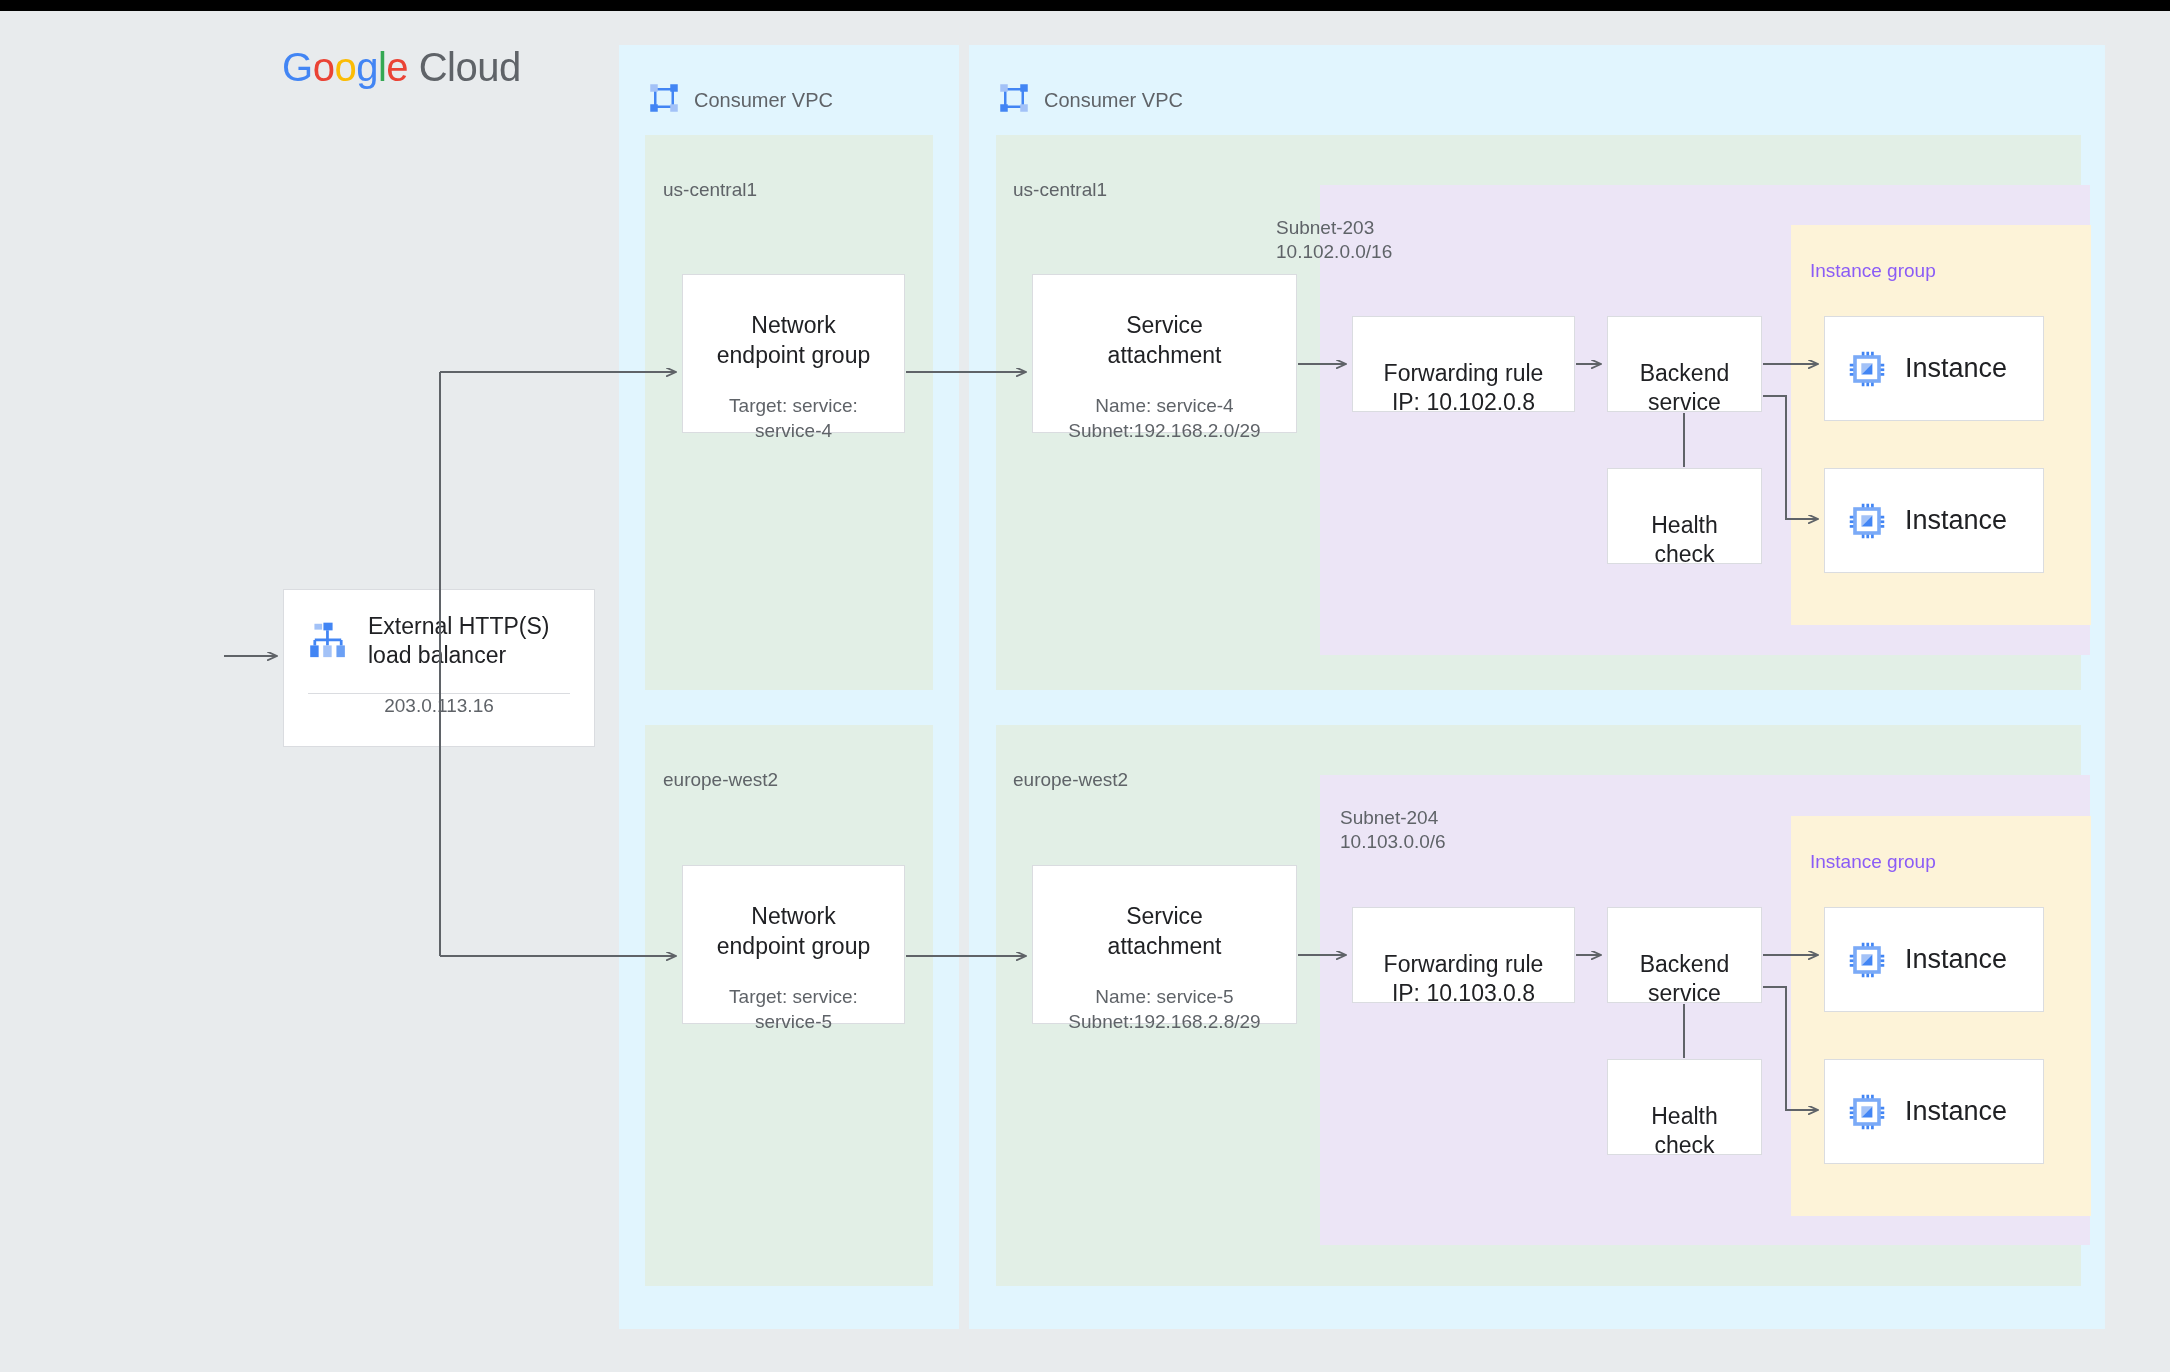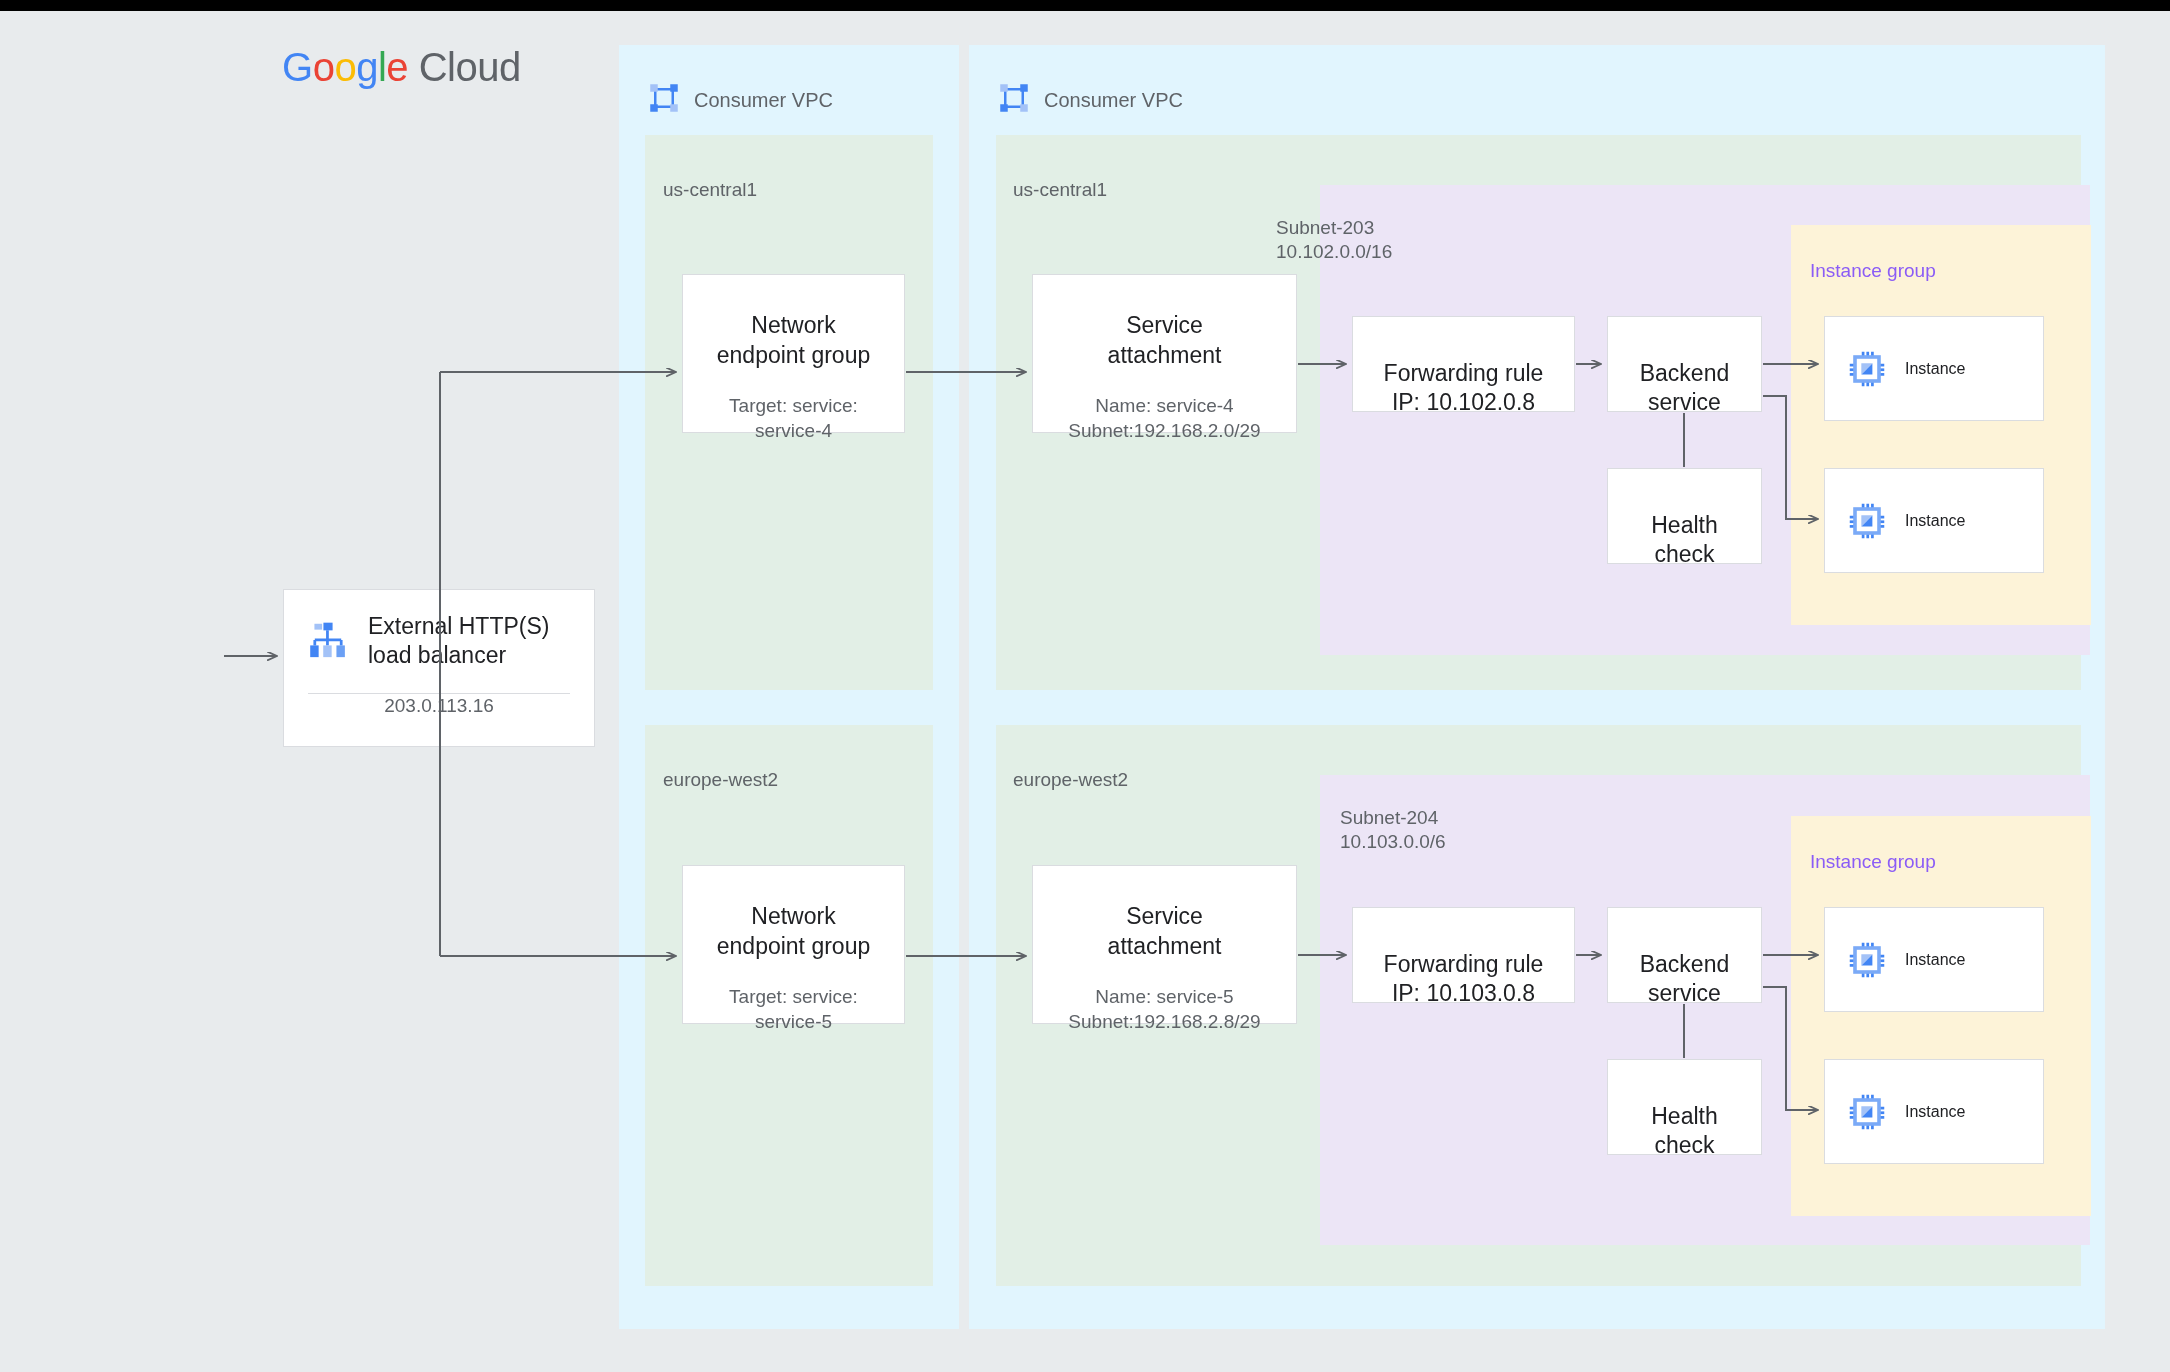--- a/index.html
+++ b/index.html
@@ -35,21 +35,21 @@
 
   
   .node{position:absolute;background:#fff;border:1px solid #dadce0;box-sizing:border-box;
         display:flex;flex-direction:column;align-items:center;justify-content:center;}
   .node .ttl{font-size:23px;color:#202124;text-align:center;line-height:1.28;margin-top:48px;}
   .node .sub{font-size:19px;color:#5f6368;text-align:center;line-height:1.3;white-space:pre;}
   .divider{height:1px;background:#dadce0;margin:12px 0;}
 
   .noderow{position:absolute;background:#fff;border:1px solid #dadce0;box-sizing:border-box;
            display:flex;align-items:center;}
-  .noderow .lbl{font-size:16px;color:#202124;}
+  .noderow .lbl{font-size:27px;color:#202124;}
 
   .shadowbox{box-shadow:6px 6px 0 0 #dfe3e6;}
 
   svg.ic{display:block;}
   .arrows{position:absolute;left:0;top:0;width:2170px;height:1361px;pointer-events:none;}
 </style>
 </head>
 <body>
 
 <div class="topbar"></div>

